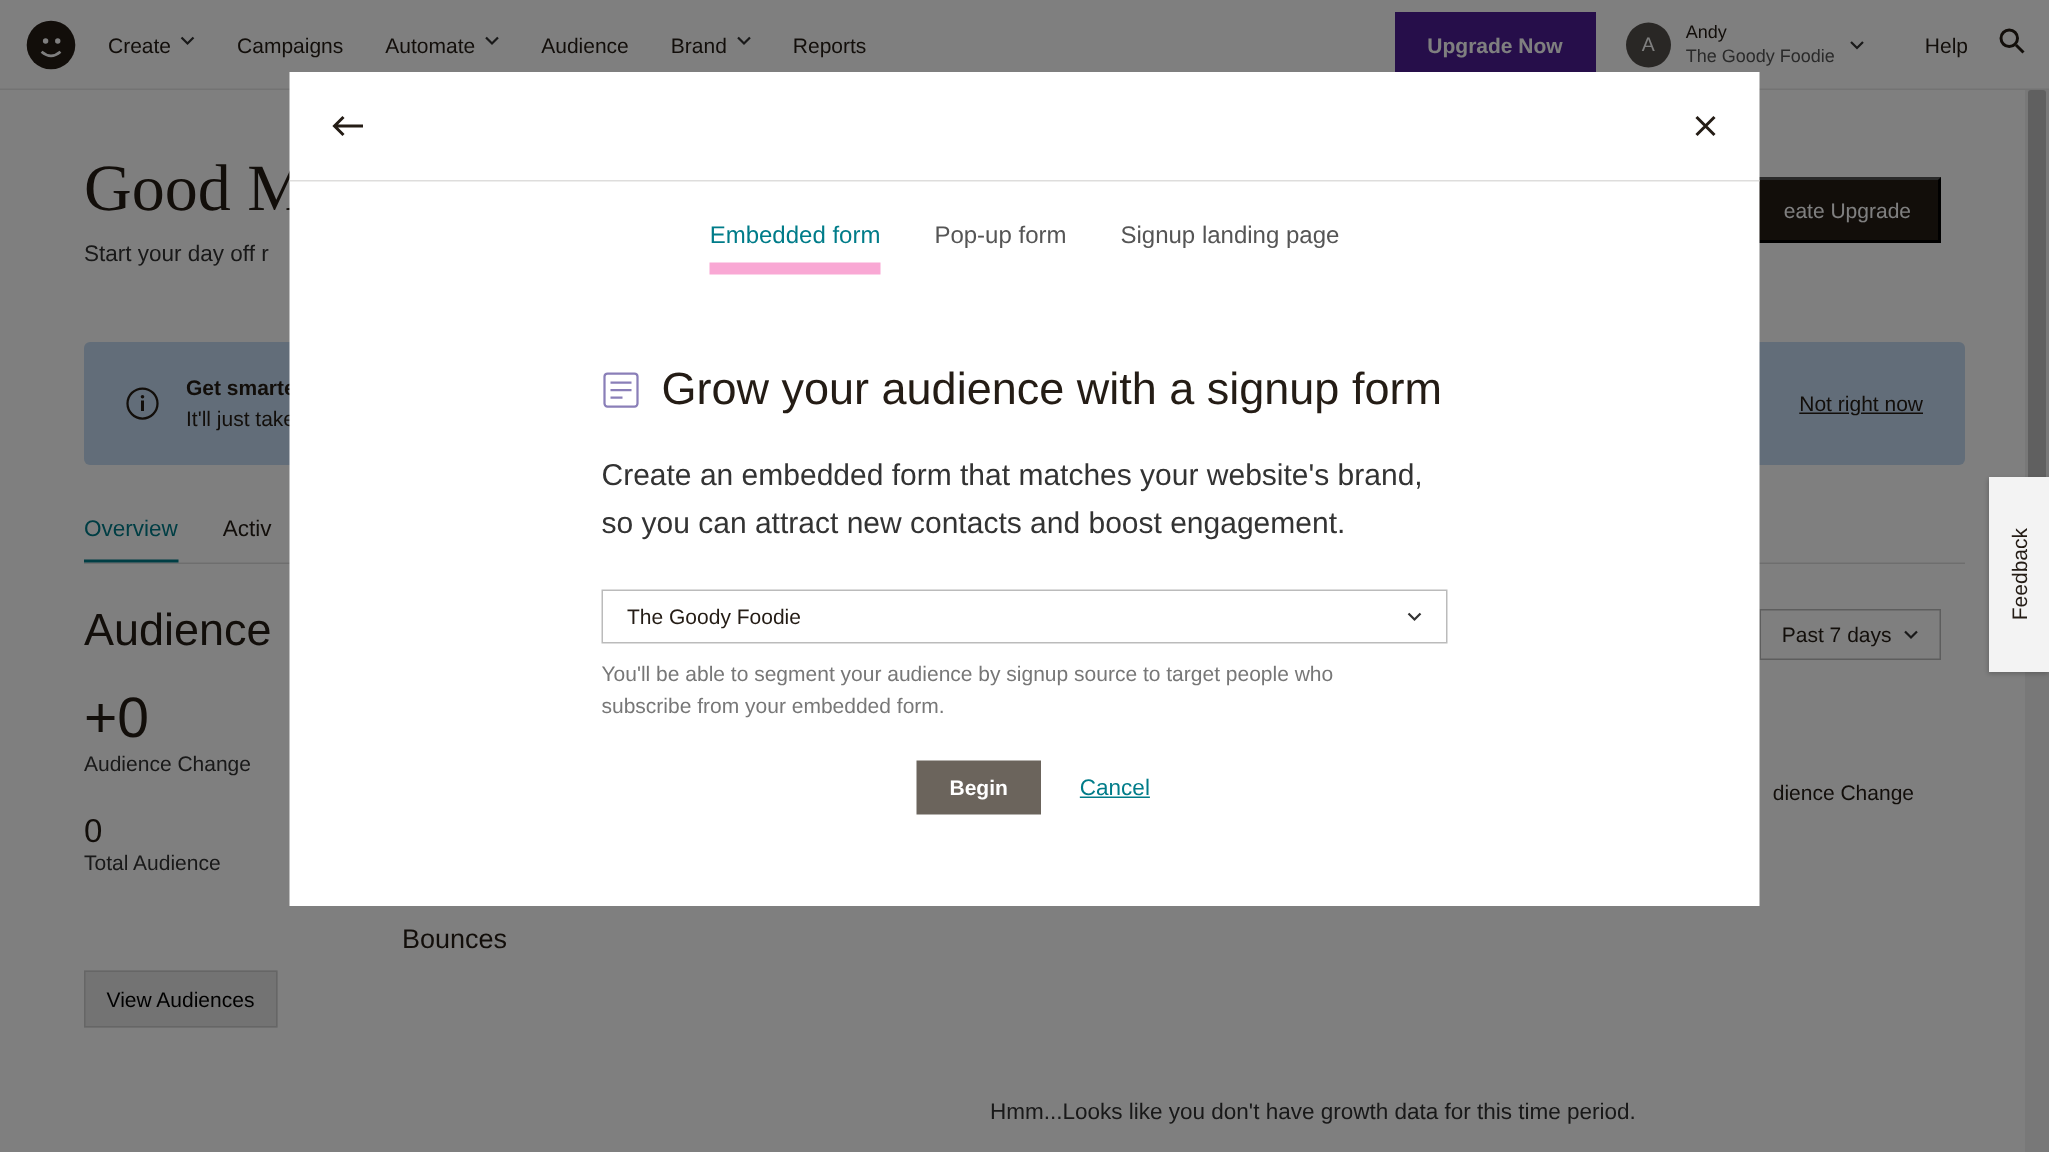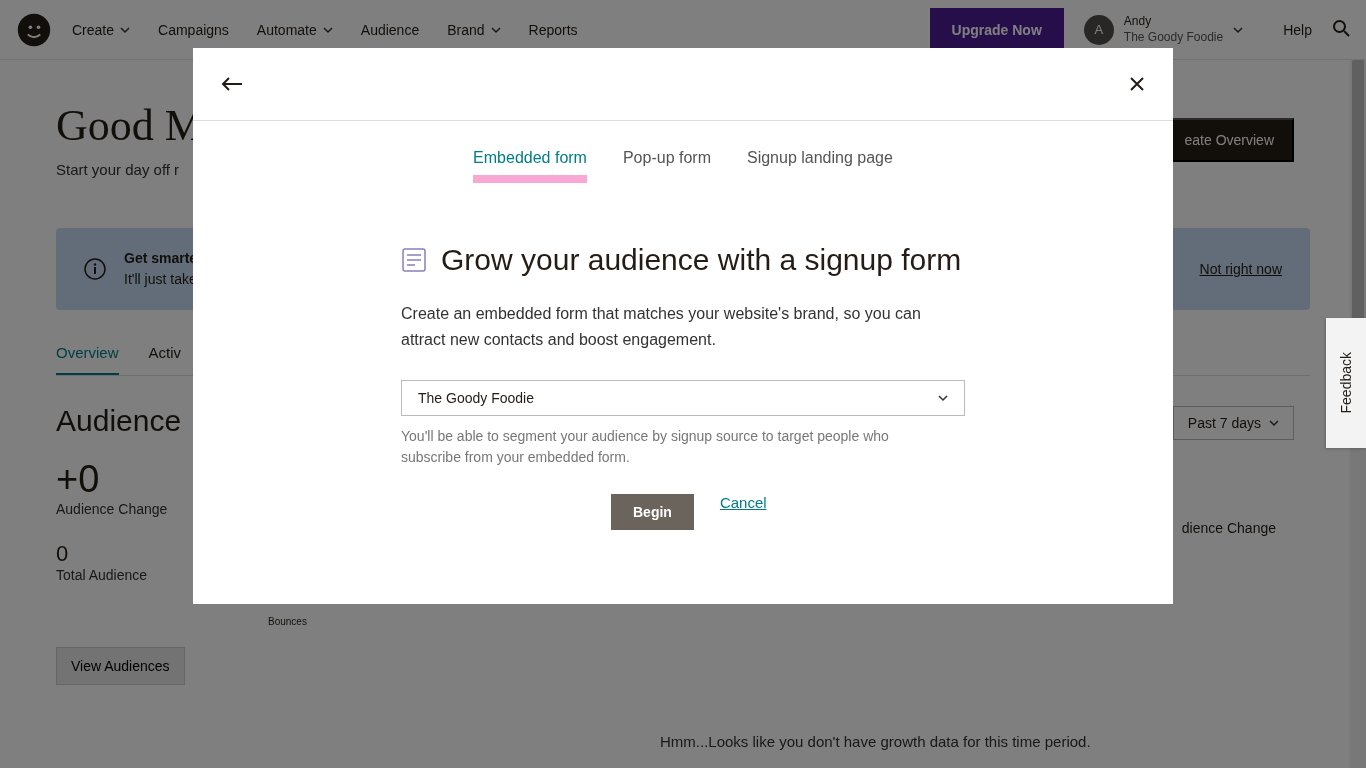--- a/index.html
+++ b/index.html
@@ -3,21 +3,21 @@
 <meta charset="utf-8">
 <style>
 * { margin: 0; padding: 0; box-sizing: border-box; }
 body { font-family: "Helvetica Neue", Helvetica, Arial, sans-serif; background: #fff; color: #241c15; overflow: hidden; width: 1366px; height: 768px; position: relative; }
 
 
 .topbar { height: 60px; border-bottom: 1px solid #e6e6e6; display: flex; align-items: center; padding: 0 16px; }
 .logo { width: 36px; height: 36px; margin-right: 20px; display:flex; align-items:center; justify-content:center;}
 .logo svg { width:36px; height:36px; }
 .nav-items { display: flex; gap: 28px; align-items:center; }
-.nav-item { font-size: 14px; color: #241c15; display:flex; align-items:center; gap:6px; cursor:pointer; }
+.nav-item { font-size: 14px; color: #241c15; display:flex; align-items:flex-start; gap:6px; cursor:pointer; }
 .chev { width:10px; height:10px; display:inline-flex; }
 .chev svg { width:10px; height:10px; }
 .topbar-right { margin-left:auto; display:flex; align-items:center; gap:20px; }
 .upgrade-btn { background:#4c1d95; color:#fff; font-weight:600; font-size:14px; padding: 14px 22px; border:none; cursor:pointer; }
 .user-wrap { display:flex; align-items:center; gap:10px; cursor:pointer; }
 .avatar { width:30px; height:30px; border-radius:50%; background:#534f4a; color:#fff; display:flex; align-items:center; justify-content:center; font-size:13px; font-weight:500;}
 .user-text { display:flex; flex-direction:column; font-size:12px; line-height:1.3; }
 .user-name { color:#241c15; }
 .user-org { color:#555; }
 .help-link { font-size:14px; color:#241c15; cursor:pointer;margin-left:20px; }
@@ -36,40 +36,40 @@
 .tab-bg { font-size:15px; padding-bottom:12px; cursor:pointer; }
 .tab-bg.active { color:#007c89; border-bottom:2px solid #007c89; font-weight:500; }
 .aud-title { font-size:30px; font-weight:400; margin-bottom:20px; }
 .metric-val { font-size:38px; font-weight:400; }
 .metric-label { font-size:14px; color:#333; margin-bottom:24px; }
 .view-aud-btn { background:#e6e6e6; border:1px solid #ccc; padding:10px 14px; font-size:14px; cursor:pointer; }
 .create-camp { position:absolute; top:118px; right:72px; background:#241c15; color:#fff; padding:12px 18px; font-size:14px; cursor:pointer; }
 .period-filter { position:absolute; top:406px; right:72px; border:1px solid #bbb; padding:8px 14px; font-size:14px; cursor:pointer; display:flex; align-items:center; gap:8px; }
 .aud-change-r { position:absolute; top:520px; right:90px; font-size:14px; }
 .no-growth { position:absolute; top:700px; left:660px; font-size:15px; color:#333;margin-top:33px; }
-.bounces-lbl { position:absolute; top:616px; left:268px; font-size:10px; }
+.bounces-lbl { position:absolute; top:616px; left:268px; font-size:18px; }
 
 
 .overlay { position:absolute; inset:0; background:rgba(0,0,0,0.5); display:flex; justify-content:center; }
 .modal { background:#fff; width:980px; margin-top:48px; height:556px; position:relative; }
 .modal-header { height:73px; border-bottom:1px solid #dedddc; display:flex; align-items:center; padding:0 28px; }
 .back-arrow, .close-x { cursor:pointer; display:flex; }
 .close-x { margin-left:auto; }
 .modal-tabs { display:flex; justify-content:center; gap:36px; margin-top:28px; }
 .modal-tab { font-size:16px; color:#555; padding-bottom:8px; cursor:pointer; }
 .modal-tab.active { color:#007c89; border-bottom:8px solid #f9a8d4; }
 .modal-body { padding: 60px 208px 0 208px; }
 .head-row { display:flex; align-items:center; gap:14px; margin-bottom:24px; }
 .form-icon { width:26px; height:26px; }
 .modal-heading { font-size:30px; font-weight:500; }
-.modal-desc { font-size:16px; color:#333; line-height:1.6; margin-bottom:28px; max-width:560px; }
+.modal-desc { font-size:20px; color:#333; line-height:1.6; margin-bottom:28px; max-width:560px; }
 .select { border:1px solid #bbb; height:36px; display:flex; align-items:center; padding:0 16px; justify-content:space-between; cursor:pointer; margin-bottom:10px; }
 .select span { font-size:14px; }
 .helper { font-size:14px; color:#777; line-height:1.5; max-width:540px; margin-bottom:26px; }
-.actions { display:flex; align-items:flex-start; gap:26px; margin-left:210px; }
+.actions { display:flex; align-items:center; gap:26px; margin-left:210px; }
 .begin-btn { background:#6b645c; color:#fff; border:none; padding:10px 22px; font-size:14px; font-weight:600; cursor:pointer; }
 .cancel-link { color:#007c89; text-decoration:underline; font-size:15px; cursor:pointer; }
 
 
 .feedback-tab { position:absolute; right:0; top:318px; background:#f3f3f3; width:40px; height:130px; display:flex; align-items:center; justify-content:center; cursor:pointer; z-index:999; box-shadow:-1px 1px 3px rgba(0,0,0,0.2); }
 .feedback-tab span { writing-mode:vertical-rl; transform:rotate(180deg); font-size:14px; }
 
 .scrollbar-track { position:absolute; right:0; top:60px; bottom:0; width:16px; background:#f0f0f0; }
 .scrollbar-thumb { position:absolute; top:0; left:2px; width:12px; height:260px; background:#c0c0c0; border-radius:2px; }
 </style>
@@ -162,21 +162,21 @@
     <div class="tab-bg">Activ</div>
   </div>
   <div class="aud-title">Audience</div>
   <div class="metric-val">+0</div>
   <div class="metric-label">Audience Change</div>
   <div class="metric-val" style="font-size:22px;">0</div>
   <div class="metric-label">Total Audience</div>
   <div style="height:40px"></div>
   <button class="view-aud-btn">View Audiences</button>
 </div>
-<button class="create-camp">eate Overview</button>
+<button class="create-camp">eate Upgrade</button>
 <div class="period-filter">
     <span>Past 7 days</span>
     <span class="chev">
       <svg viewBox="0 0 10 10">
         <path d="M1 3 L5 7 L9 3" stroke="#333" stroke-width="1.5" fill="none"></path>
       </svg>
     </span>
   </div>
 <div class="aud-change-r">dience Change</div>
 <div class="no-growth">Hmm...Looks like you don't have growth data for this time period.</div>

